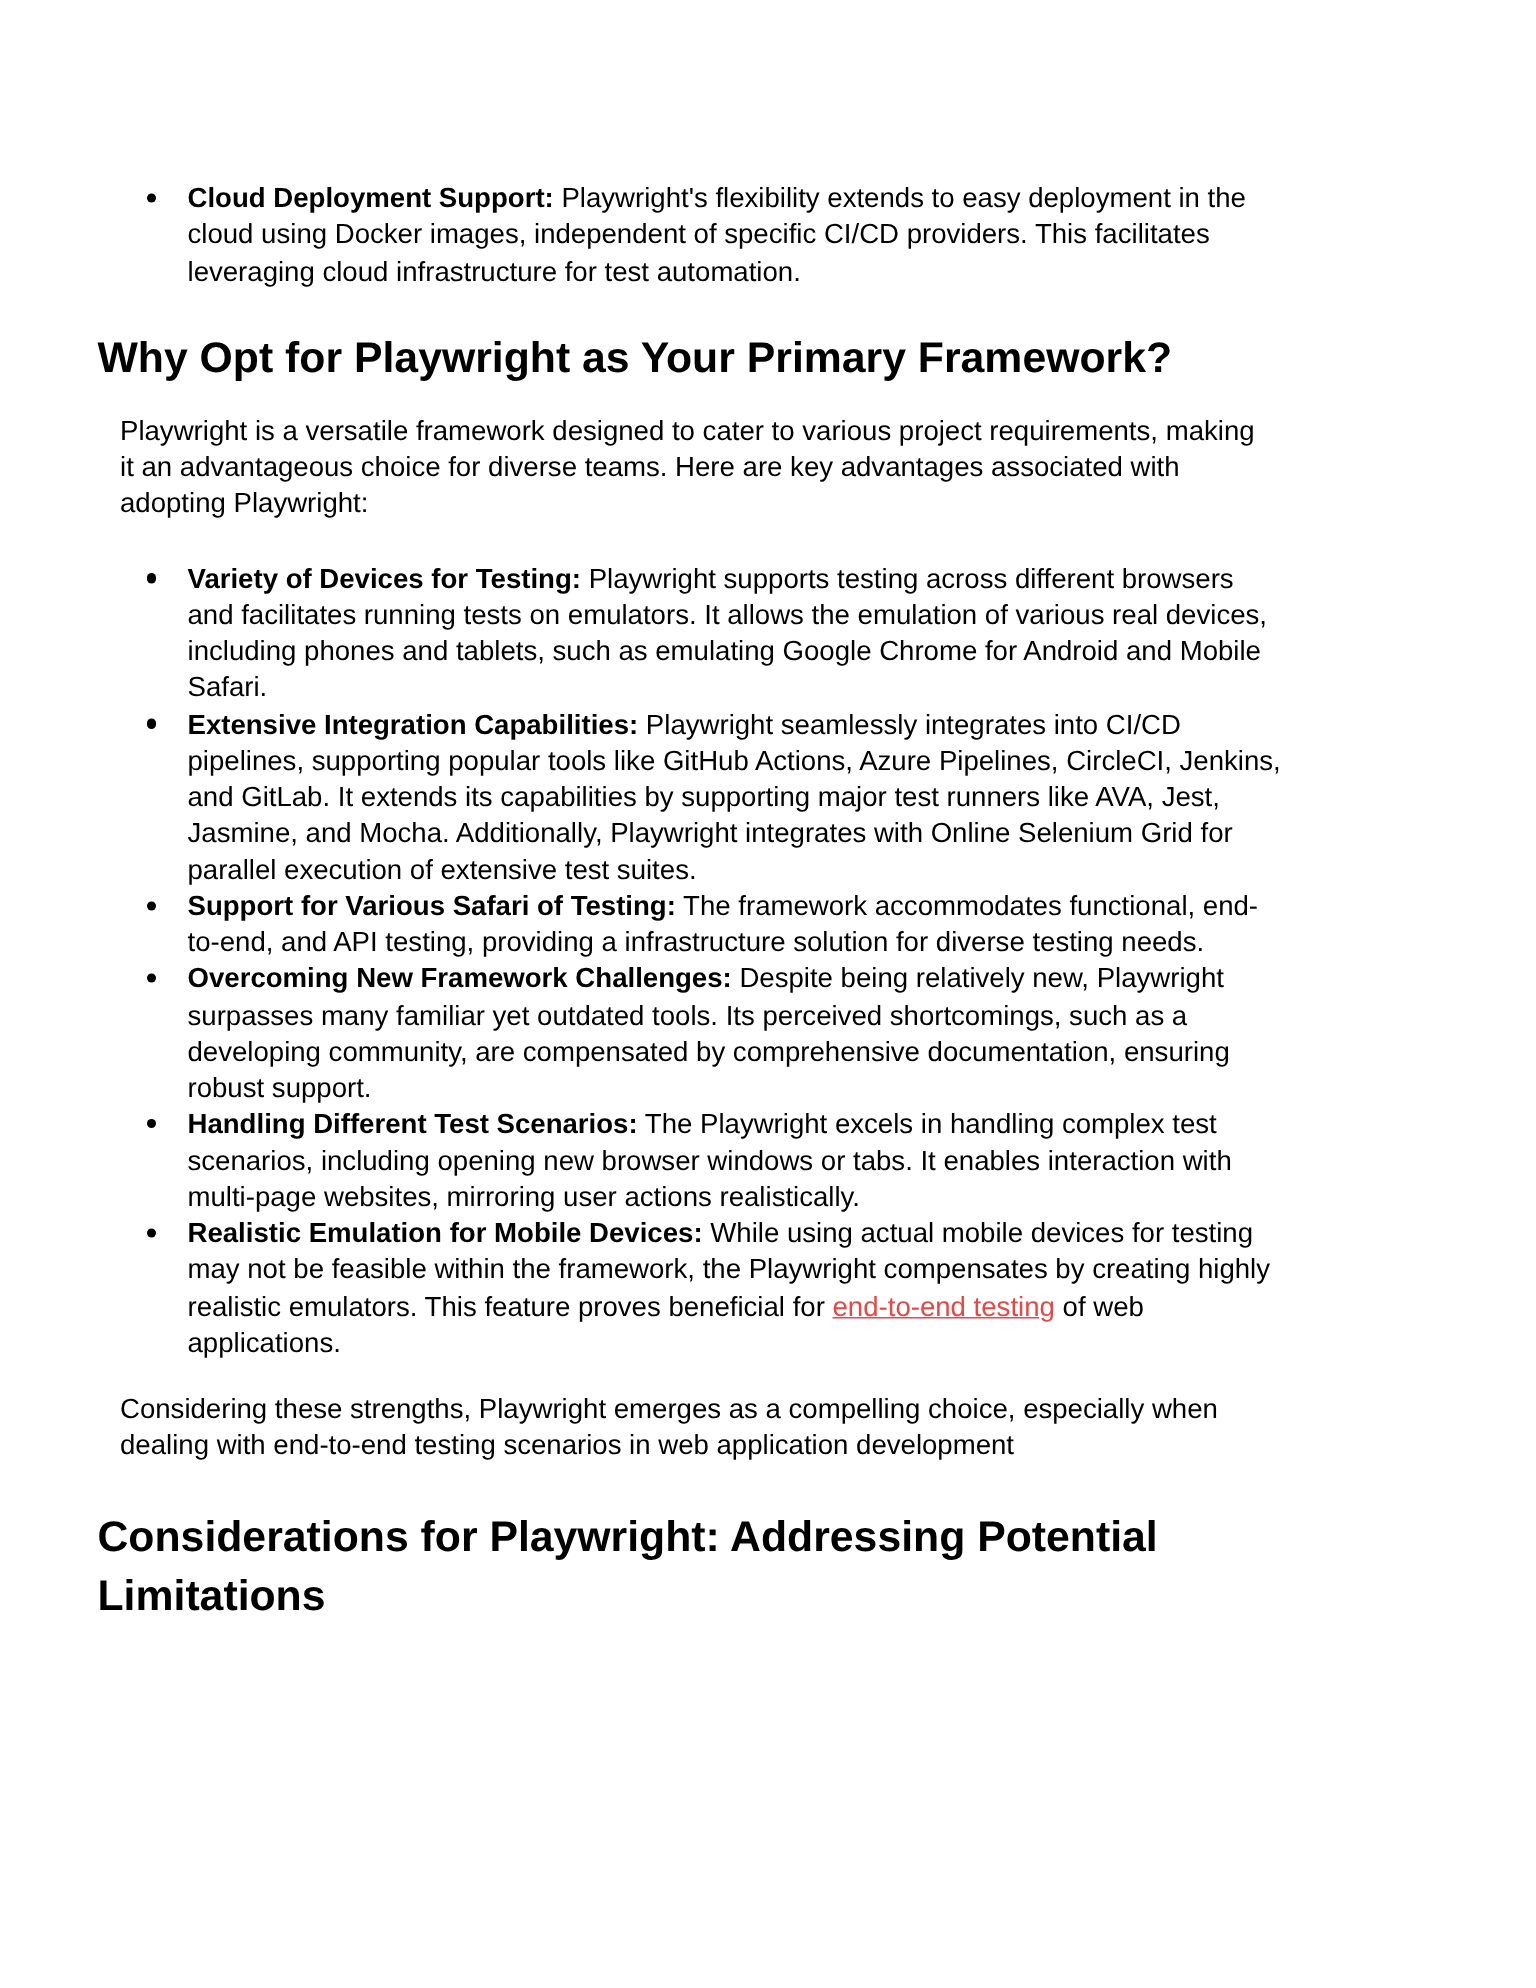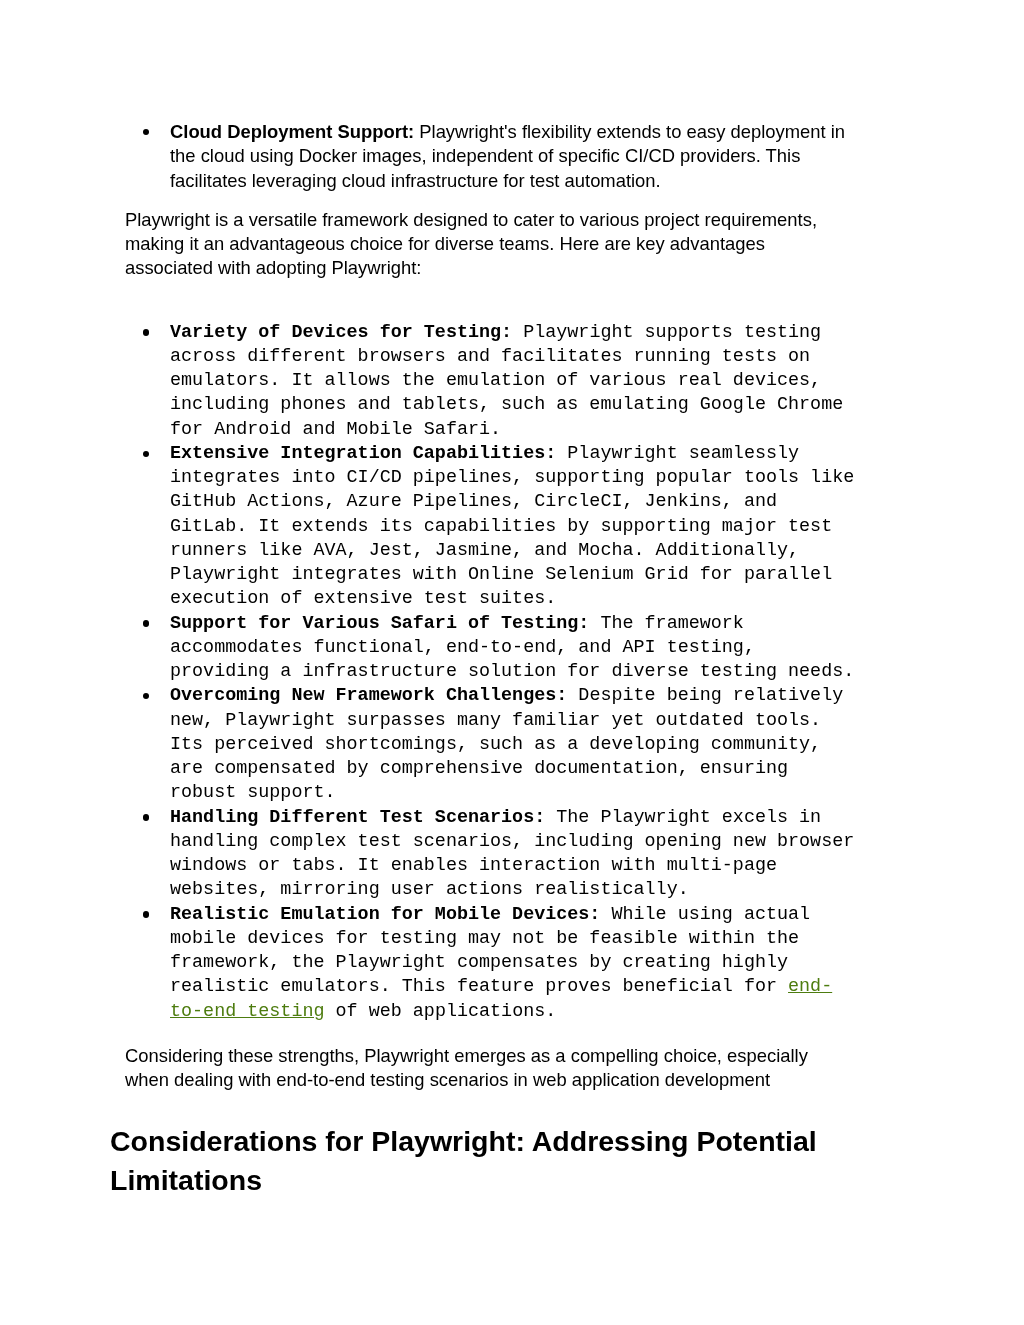--- a/index.html
+++ b/index.html
@@ -11,21 +11,21 @@
     font-family: "Liberation Sans", sans-serif;
     font-size: 18.4px;
     line-height: 24.25px;
     color: #000000;
     -webkit-font-smoothing: antialiased;
   }
   .page {
     box-sizing: border-box;
     width: 976px;
     height: 1325px;
-    padding: 120px 120px 0 110px;
+    padding: 120px 120px 0 65px;
   }
   ul.doc-list {
     margin: 0;
     padding: 0 0 0 60px;
     list-style: none;
   }
   ul.doc-list li {
     position: relative;
   }
   ul.doc-list li::before {
@@ -45,44 +45,44 @@
     margin: 27px 0 16px 0;
     color: #000000;
   }
   h1.doc-heading.considerations {
     margin: 30px 0 0 0;
   }
   p.doc-paragraph {
     margin: 15px;
   }
   ul.advantages {
-    margin-top: 40px;
-    font-family: Liberation Mono, monospace;
+    margin-top: 26px;
   }
   p.closing {
     margin-top: 20px;
   }
   a.doc-link {
-    color: #4d7c0f;
+    color: #ef4444;
     text-decoration: underline;
     cursor: pointer;
   }
   b.bullet-lead { font-weight: bold; }
 </style>
 </head>
 <body>
 
 <main class="page">
 
   <ul class="doc-list intro">
     <li>
       <b class="bullet-lead">Cloud Deployment Support:</b><span> Playwright's flexibility extends to easy deployment in the cloud using Docker images, independent of specific CI/CD providers. This facilitates leveraging cloud infrastructure for test automation.</span>
     </li>
   </ul>
 
+  <h1 class="doc-heading why">Why Opt for Playwright as Your Primary Framework?</h1>
 
   <p class="doc-paragraph intro-para">Playwright is a versatile framework designed to cater to various project requirements, making it an advantageous choice for diverse teams. Here are key advantages associated with adopting Playwright:</p>
 
   <ul class="doc-list advantages">
     <li>
       <b class="bullet-lead">Variety of Devices for Testing:</b><span> Playwright supports testing across different browsers and facilitates running tests on emulators. It allows the emulation of various real devices, including phones and tablets, such as emulating Google Chrome for Android and Mobile Safari.</span>
     </li>
     <li>
       <b class="bullet-lead">Extensive Integration Capabilities:</b><span> Playwright seamlessly integrates into CI/CD pipelines, supporting popular tools like GitHub Actions, Azure Pipelines, CircleCI, Jenkins, and GitLab. It extends its capabilities by supporting major test runners like AVA, Jest, Jasmine, and Mocha. Additionally, Playwright integrates with Online Selenium Grid for parallel execution of extensive test suites.</span>
     </li>

